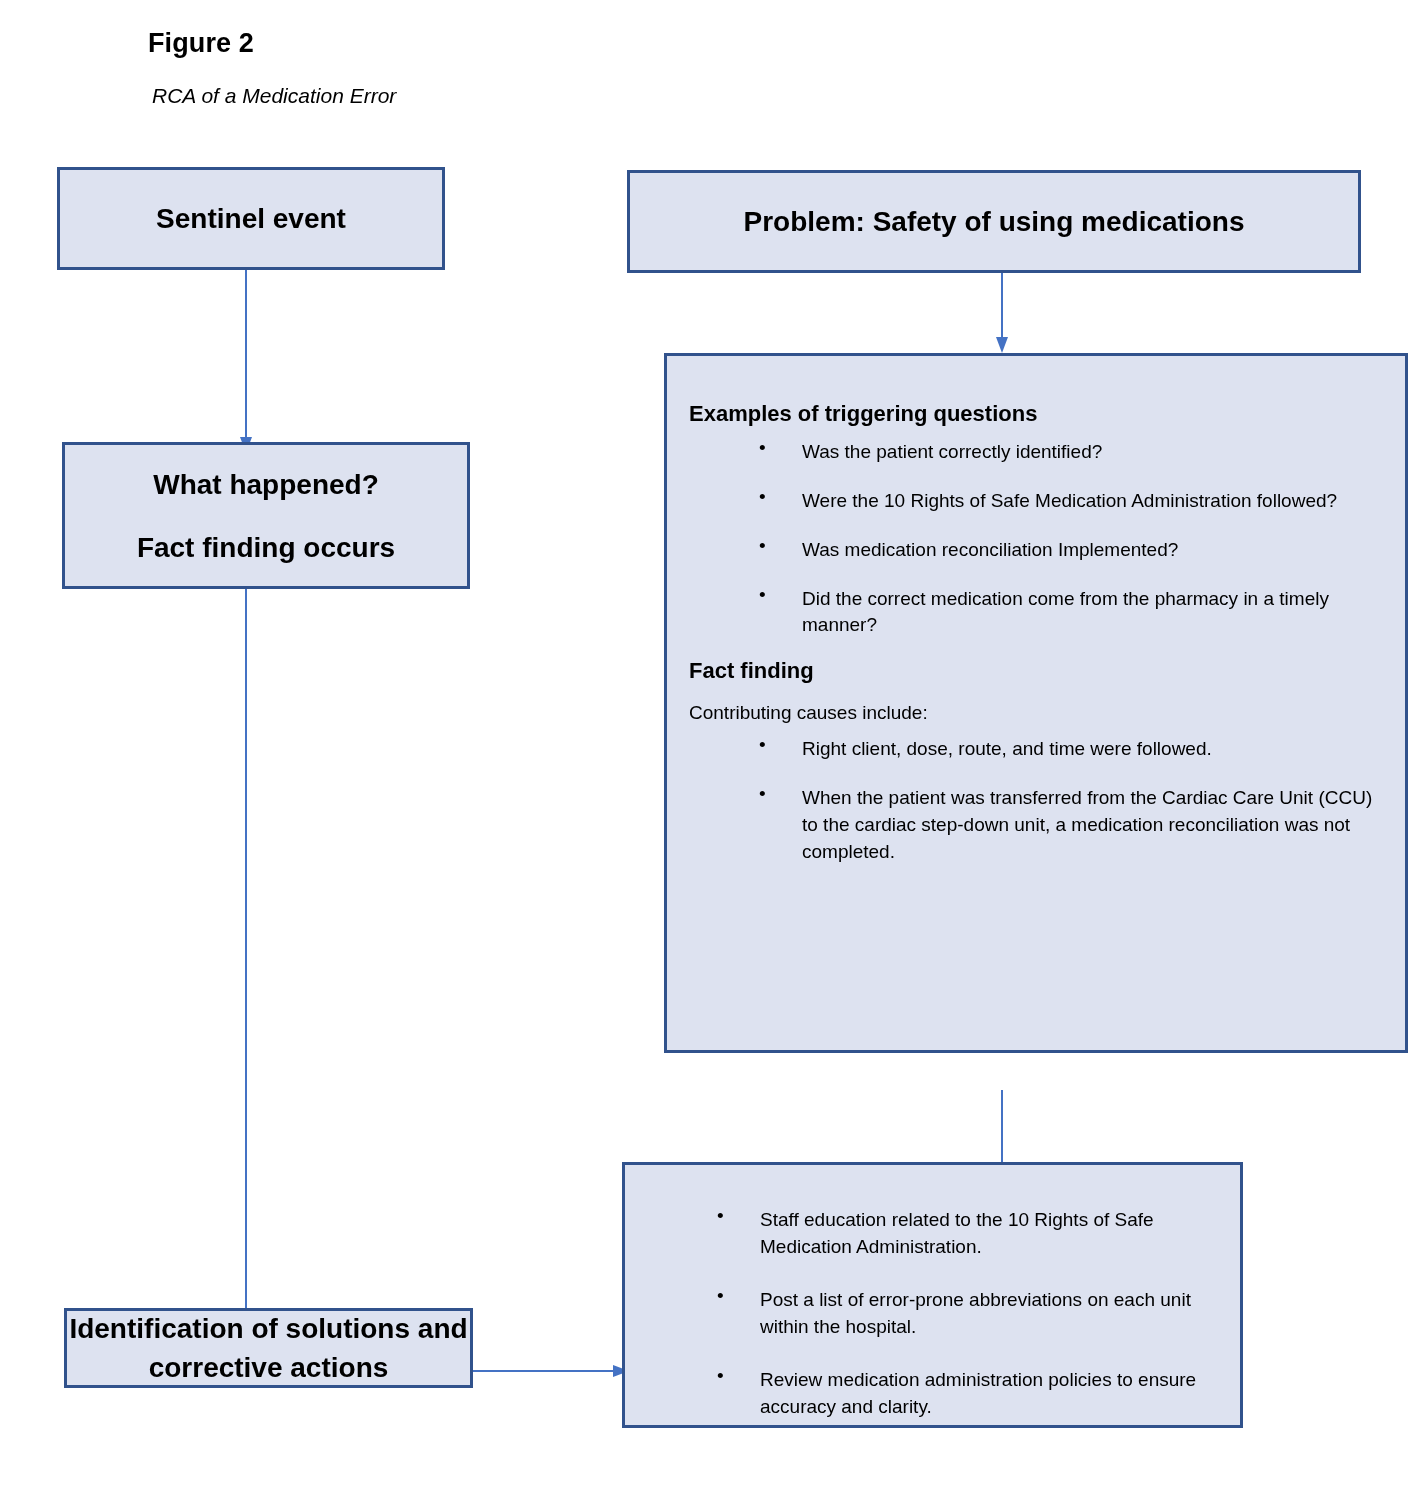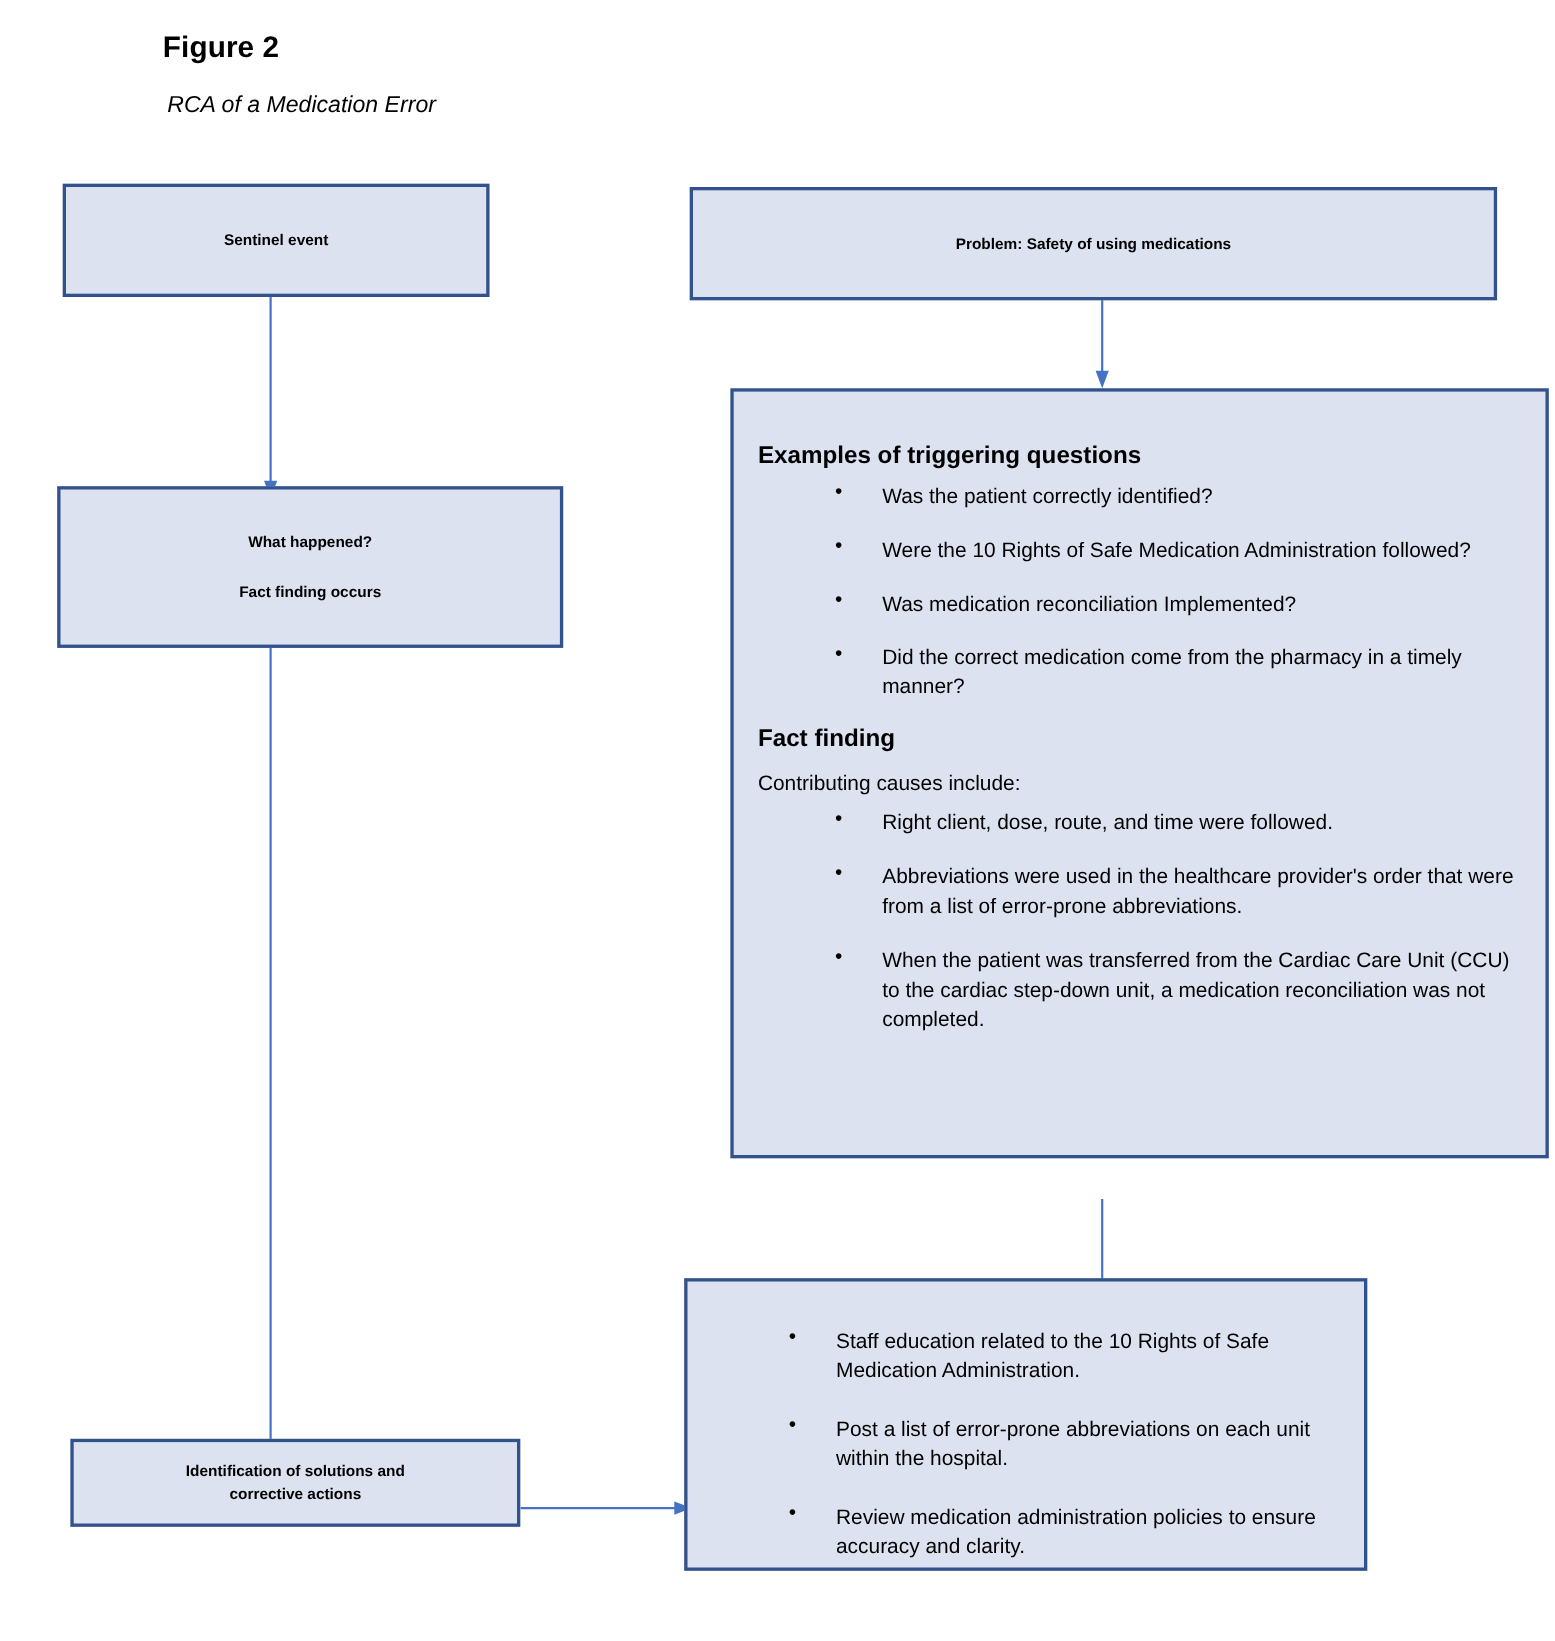--- a/index.html
+++ b/index.html
@@ -47,31 +47,31 @@
     border: 3px solid #31528c;
   }
   .box-center {
     display: flex;
     flex-direction: column;
     align-items: center;
     justify-content: center;
     text-align: center;
   }
   .box-title {
-    font-size: 14px;
+    font-size: 28px;
     font-weight: bold;
     line-height: 1.25;
   }
   .box-title + .box-title {
     margin-top: 28px;
   }
 
   
   #box-sentinel       { left: 57px;  top: 167px;  width: 388px; height: 103px; }
-  #box-what-happened  { left: 52px;  top: 442px;  width: 460px; height: 147px; }
+  #box-what-happened  { left: 62px;  top: 442px;  width: 408px; height: 147px; }
   #box-identification { left: 64px;  top: 1308px; width: 409px; height: 80px; justify-content: center; }
   #box-problem        { left: 627px; top: 170px;  width: 734px; height: 103px; }
   #box-details        { left: 620px; top: 353px;  width: 744px; height: 700px; margin-left: 44px; }
   #box-actions        { left: 622px; top: 1162px; width: 621px; height: 266px; }
 
   
   .rich {
     padding: 44px 26px 18px 22px;
     box-sizing: border-box;
   }
@@ -193,21 +193,20 @@
         <li>Was medication reconciliation Implemented?</li>
         <li>Did the correct medication come from the pharmacy in a timely manner?</li>
       </ul>
 
       <div class="section-head second">Fact finding</div>
 
       <div class="lead-text">Contributing causes include:</div>
 
       <ul class="bullets">
         <li>Right client, dose, route, and time were followed.</li>
-        <li>Abbreviations were used in the healthcare provider's order that were from a list of error-prone abbreviations.</li>
         <li>When the patient was transferred from the Cardiac Care Unit (CCU) to the cardiac step-down unit, a medication reconciliation was not completed.</li>
       </ul>
 
     </div>
   </div>
 
   <div class="box" id="box-actions">
     <div class="rich">
       <ul class="bullets">
         <li>Staff education related to the 10 Rights of Safe Medication Administration.</li>

